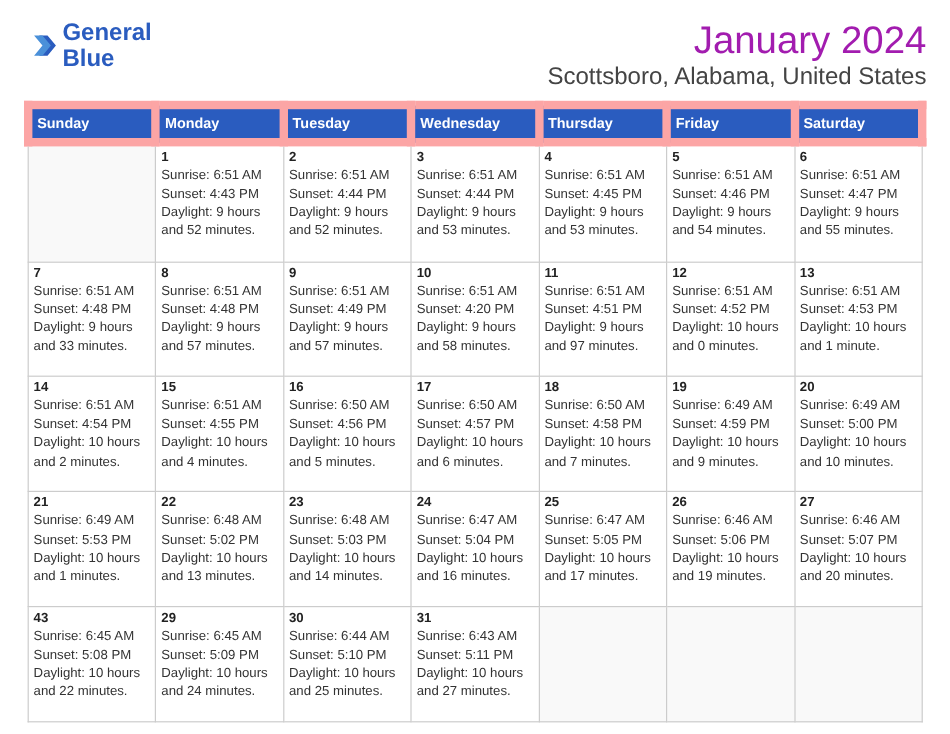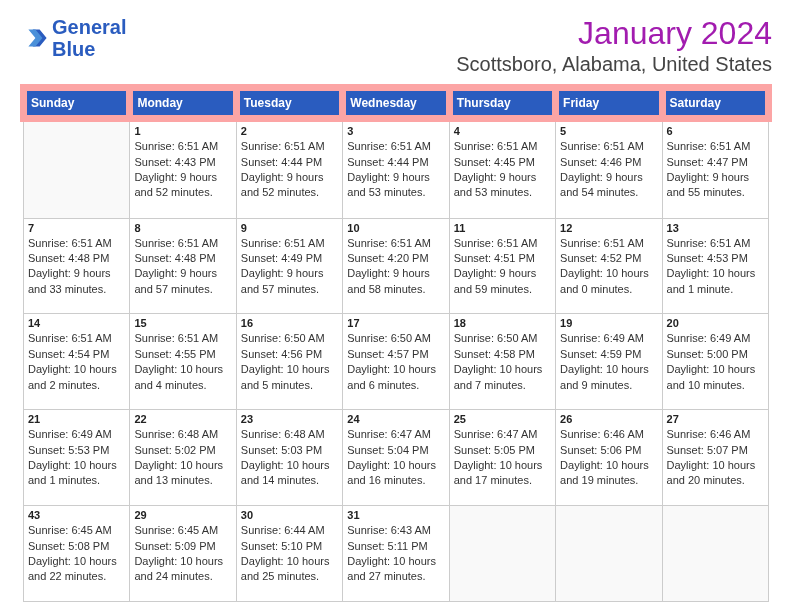--- a/index.html
+++ b/index.html
@@ -219,21 +219,21 @@
               <div>Daylight: 9 hours</div>
               <div>and 58 minutes.</div>
             </div>
           </td>
           <td>
             <div class="day-number">11</div>
             <div class="day-info">
               <div>Sunrise: 6:51 AM</div>
               <div>Sunset: 4:51 PM</div>
               <div>Daylight: 9 hours</div>
-              <div>and 59 minutes.</div>
+              <div>and 97 minutes.</div>
             </div>
           </td>
           <td>
             <div class="day-number">12</div>
             <div class="day-info">
               <div>Sunrise: 6:51 AM</div>
               <div>Sunset: 4:52 PM</div>
               <div>Daylight: 10 hours</div>
               <div>and 0 minutes.</div>
             </div>

